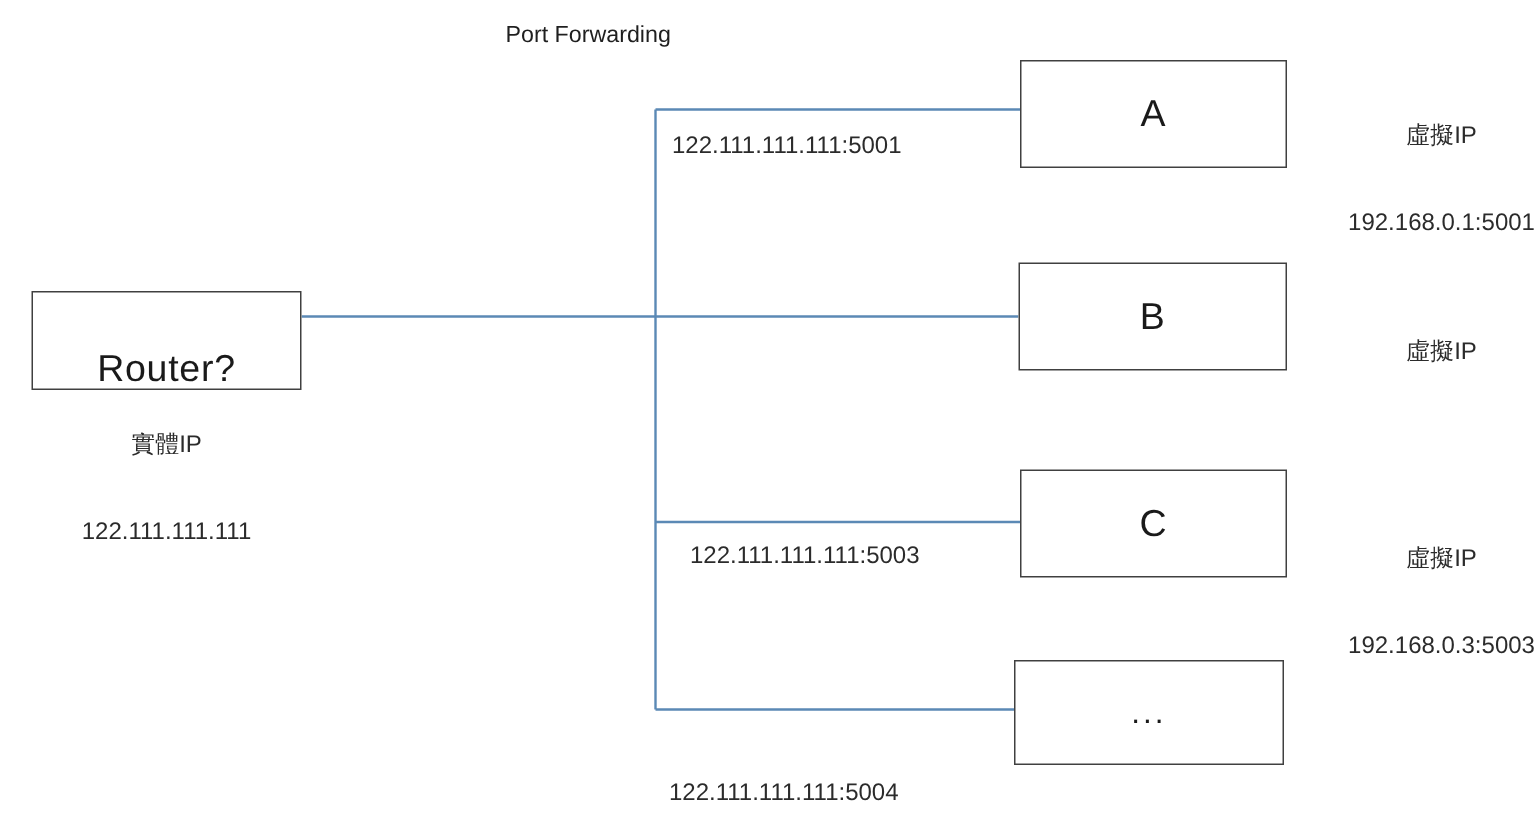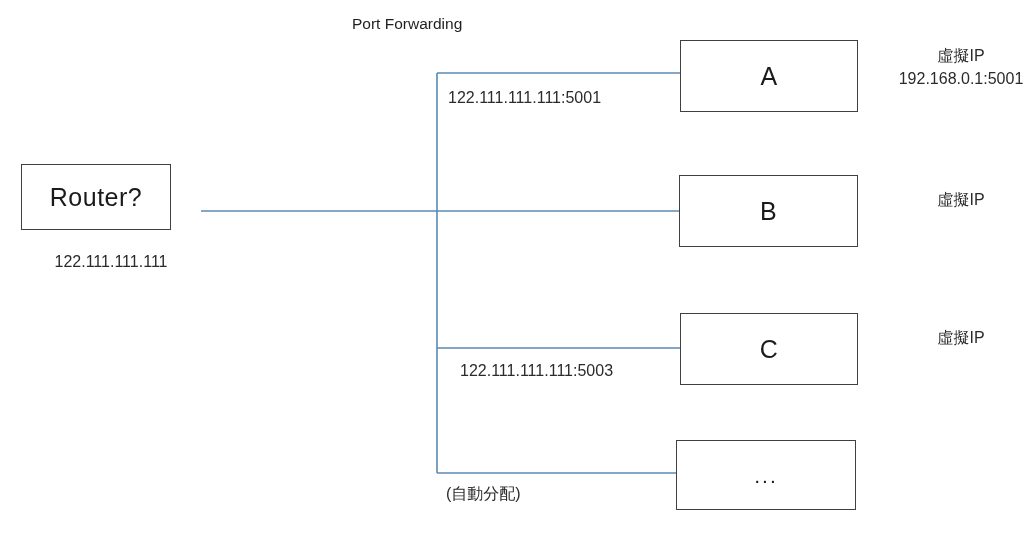--- a/index.html
+++ b/index.html
@@ -48,21 +48,21 @@
   }
   .node-label.router {
     font-size: 25px;
   }
   .node-label.ellipsis {
     font-size: 21px;
     letter-spacing: 2px;
   }
 
   
-  #box-router { left: 21px;  top: 164px; width: 150px; height: 66px; }
+  #box-router { left: 21px;  top: 194px; width: 180px; height: 66px; align-items: flex-end; }
   #box-a      { left: 680px; top: 40px;  width: 178px; height: 72px; }
   #box-b      { left: 679px; top: 175px; width: 179px; height: 72px; }
   #box-c      { left: 680px; top: 313px; width: 178px; height: 72px; }
   #box-d      { left: 676px; top: 440px; width: 180px; height: 70px; }
 
   
   .txt {
     position: absolute;
     font-size: 16px;
     line-height: 1.45;
@@ -70,24 +70,24 @@
     white-space: nowrap;
   }
   .txt.title {
     font-size: 15.5px;
     color: #1f1f1f;
   }
   .txt.centered {
     text-align: center;
     transform: translateX(-50%);
   }
-  .txt .line { display: block; }
+  .txt .line { display: block; margin-top: 35px; }
 
   
-  #title-port-forwarding { left: 352px; top: 13px; }
+  #title-port-forwarding { left: 337px; top: 13px; }
 
   
   #caption-router { left: 111px; top: 250px; }
 
   
   #port-label-a { left: 448px; top: 86px; }
   #port-label-b { left: 448px; top: 222px; }
   #port-label-c { left: 460px; top: 359px; }
   #port-label-d { left: 446px; top: 482px; text-align: center; }
   #port-label-d .line:nth-child(2) { }
@@ -116,20 +116,21 @@
 
     <line x1="437" y1="473" x2="676" y2="473" stroke="#5B89B5" stroke-width="1.6"></line>
   </svg>
 
   <div class="txt title" id="title-port-forwarding">Port Forwarding</div>
 
   <div class="node-box" id="box-router">
     <span class="node-label router">Router?</span>
   </div>
   <div class="txt centered" id="caption-router">
+    <span class="line">實體IP</span>
     <span class="line">122.111.111.111</span>
   </div>
 
   <div class="node-box" id="box-a">
     <span class="node-label">A</span>
   </div>
   <div class="txt" id="port-label-a">122.111.111.111:5001</div>
   <div class="txt centered" id="vip-label-a">
     <span class="line">虛擬IP</span>
     <span class="line">192.168.0.1:5001</span>
@@ -141,22 +142,24 @@
   <div class="txt centered" id="vip-label-b">
     <span class="line">虛擬IP</span>
   </div>
 
   <div class="node-box" id="box-c">
     <span class="node-label">C</span>
   </div>
   <div class="txt" id="port-label-c">122.111.111.111:5003</div>
   <div class="txt centered" id="vip-label-c">
     <span class="line">虛擬IP</span>
+    <span class="line">192.168.0.3:5003</span>
   </div>
 
   <div class="node-box" id="box-d">
     <span class="node-label ellipsis">...</span>
   </div>
   <div class="txt" id="port-label-d">
+    <span class="line">122.111.111.111:5004</span>
     <span class="line">(自動分配)</span>
   </div>
 
 </div>
 
 </body></html>

